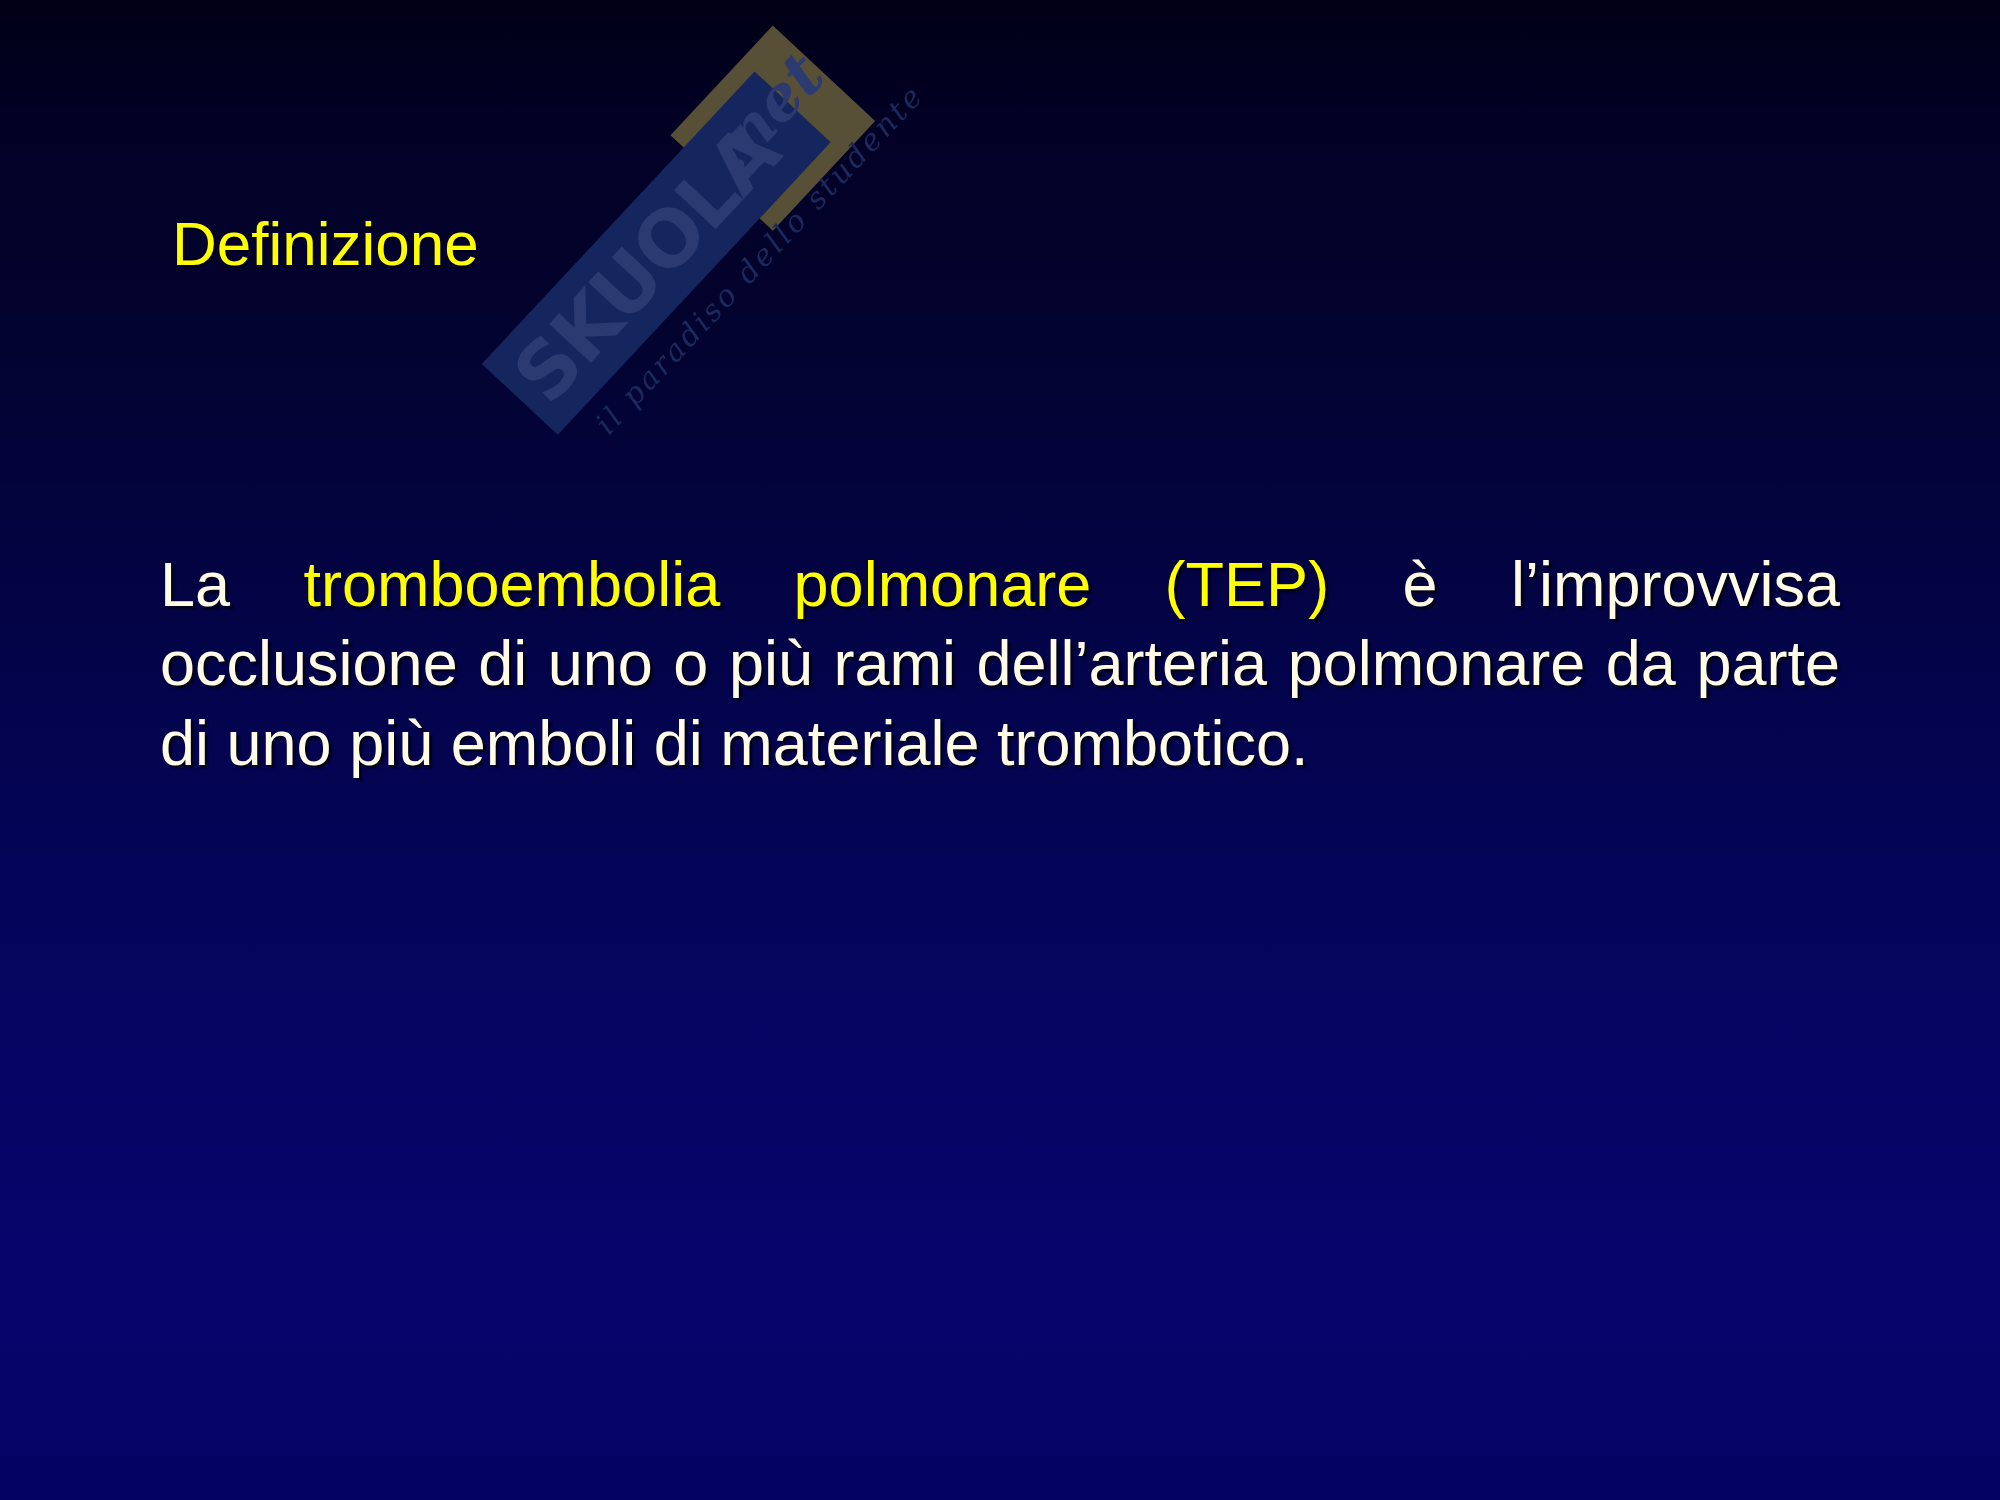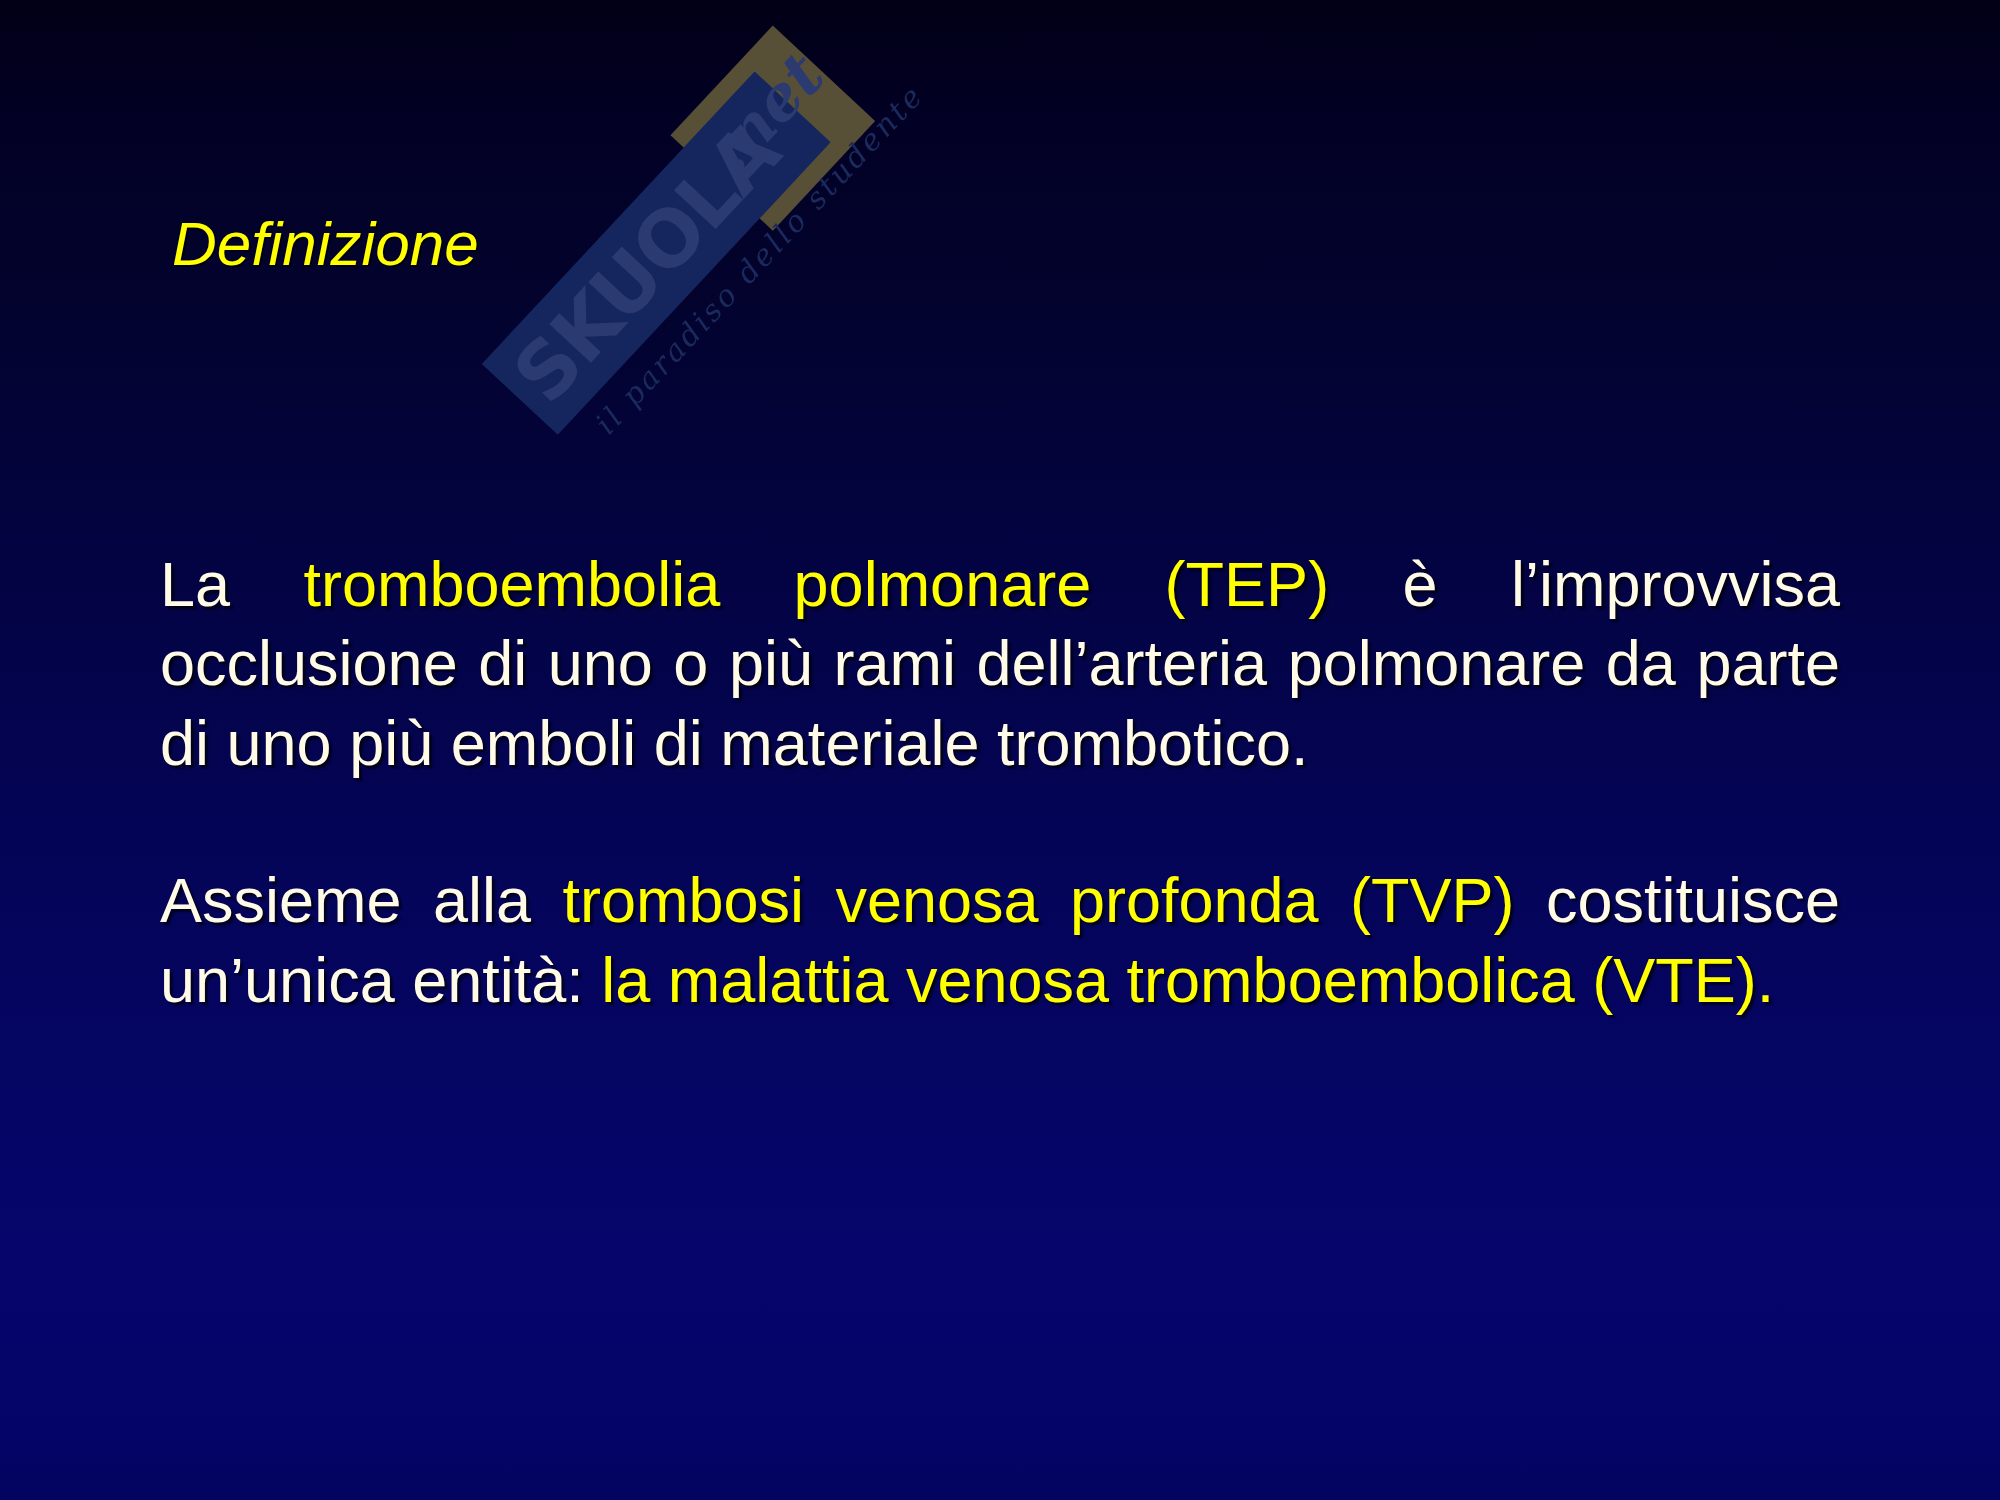--- a/index.html
+++ b/index.html
@@ -103,21 +103,20 @@
   #title {
     position: absolute;
     left: 172px;
     top: 213px;
     font-size: 62px;
     line-height: 1;
     color: #ffff00;
     letter-spacing: 0px;
     text-shadow: 2px 2px 0 rgba(0,0,0,0.55);
     white-space: nowrap;
-    font-style: italic;
   }
 
   
   #body-block {
     position: absolute;
     left: 160px;
     top: 545px;
     width: 1680px;
   }
 
@@ -151,17 +150,16 @@
       <div class="wm-tag">il paradiso dello studente</div>
     </div>
   </div>
 
   <div id="title">Definizione</div>
 
   <div id="body-block">
 
     <p class="para"><span>La </span><span class="hl">tromboembolia polmonare (TEP)</span><span> è l’improvvisa occlusione di uno o più rami dell’arteria polmonare da parte di uno più emboli di materiale trombotico.</span></p>
 
-    <p class="para spaced"><span>Assieme alla </span><span class="hl">trombosi venosa profonda (TVP)</span><span> costituisce un’unica entità: </span><span class="hl">la malattia venosa tromboembolica (VTE).</span></p>
 
   </div>
 
 </div>
 
 </body></html>

